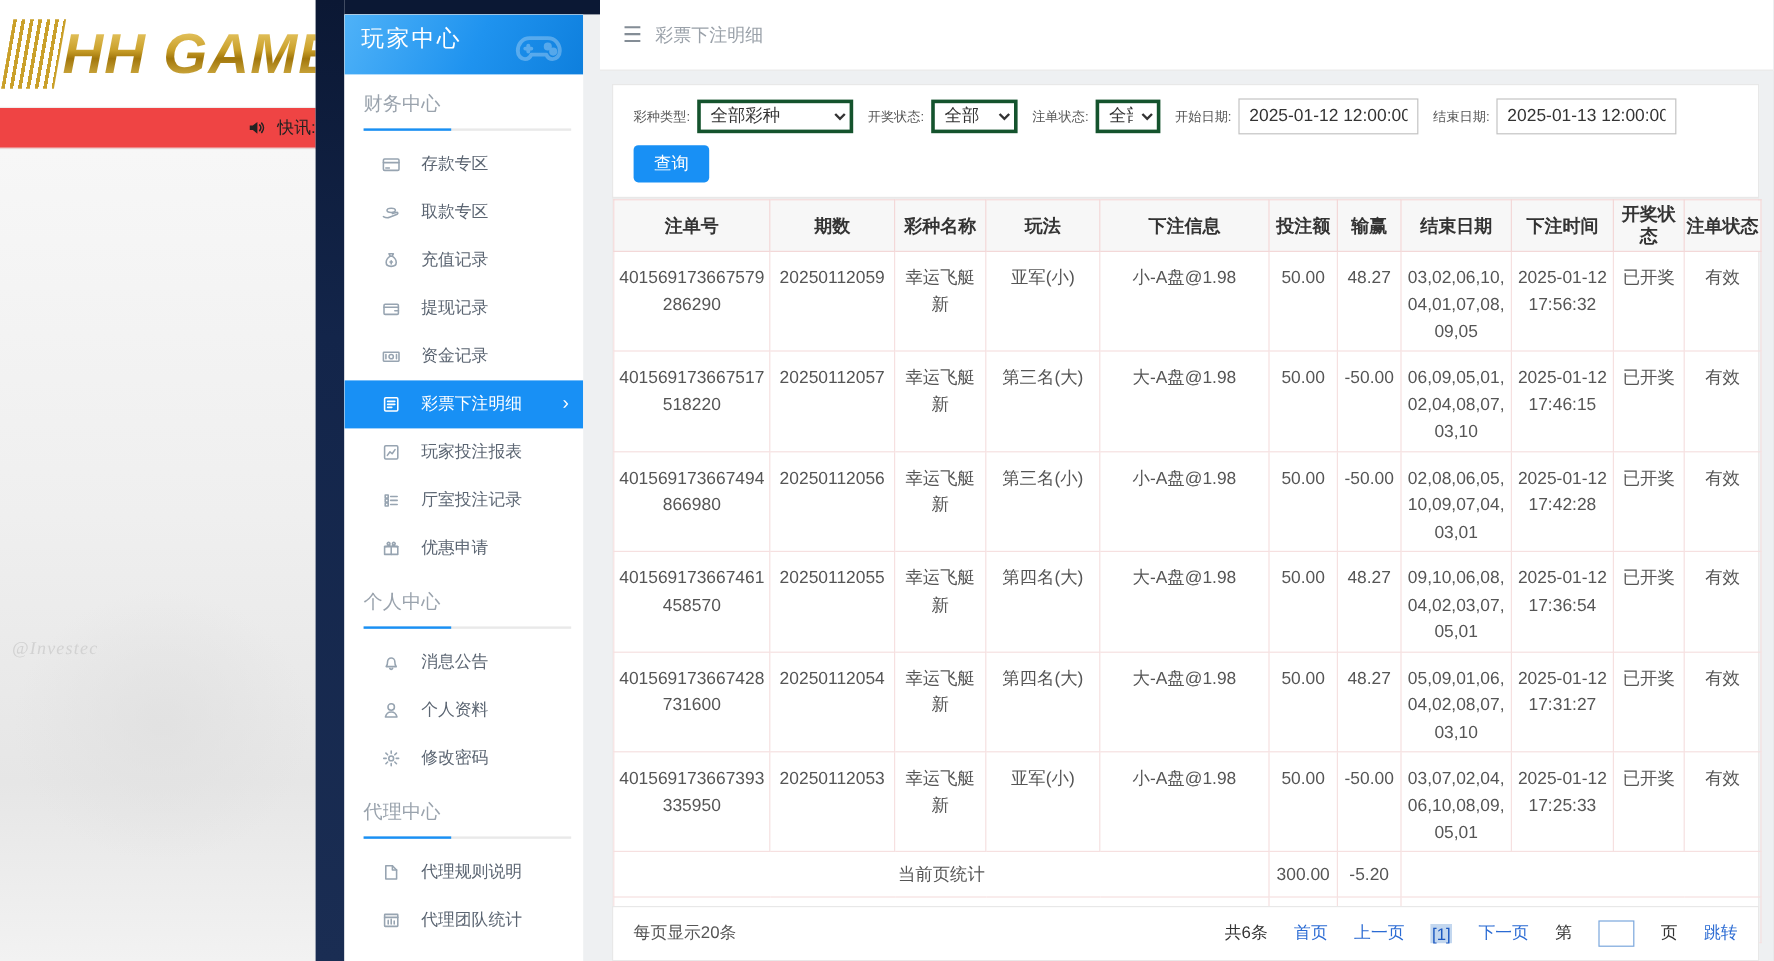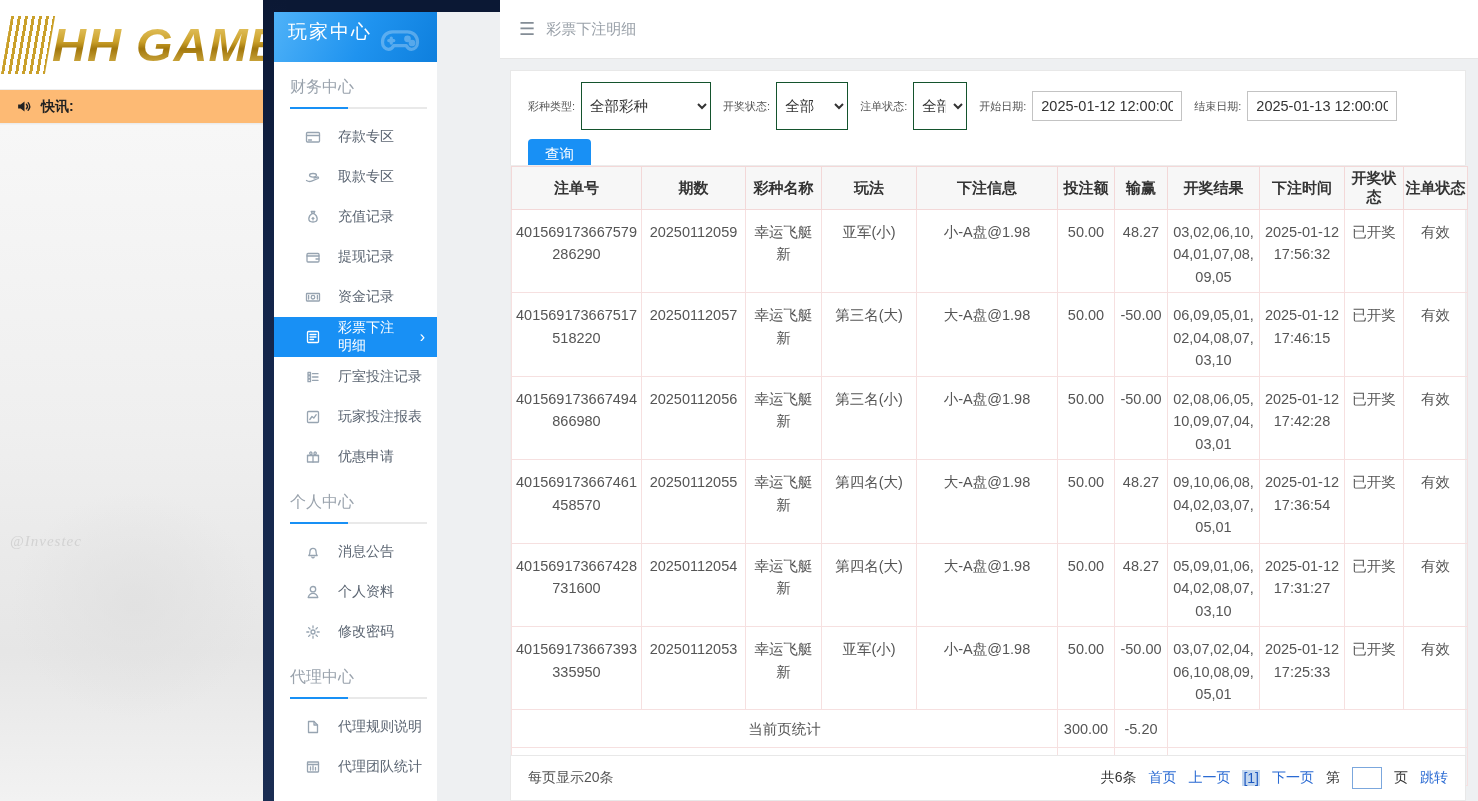--- a/index.html
+++ b/index.html
@@ -8,35 +8,35 @@
   .stage { position:relative; width:1478px; height:801px; overflow:hidden; background:#eef0f2; }
 
   
   .left-zone { position:absolute; left:0; top:0; width:263px; height:801px; background:#f2f2f2; }
   .logo-box { height:90px; background:#fff; display:flex; align-items:center; padding-left:6px; overflow:hidden; border-bottom:1px solid #eee; }
   .logo-stripes { width:44px; height:58px; margin-right:2px; flex:0 0 auto; transform:skew(-10deg);
     background:repeating-linear-gradient(90deg,#caa02a 0 3px, transparent 3px 7px); }
   .logo-text { font-size:47px; font-weight:bold; font-style:italic; letter-spacing:1px; white-space:nowrap;
     background:linear-gradient(180deg,#f2d77e 0%,#caa02a 45%,#a2770c 58%,#e8c75e 100%);
     -webkit-background-clip:text; background-clip:text; color:transparent; }
-  .news-bar { height:34px; background:#fdba74; border-bottom:1px solid #ececec; display:flex; align-items:center; gap:8px; padding-left:16px; color:#222; font-weight:bold; font-size:14px; }
+  .news-bar { height:34px; background:#ef4444; border-bottom:1px solid #ececec; display:flex; align-items:center; gap:8px; padding-left:16px; color:#222; font-weight:normal; font-size:14px;justify-content:flex-end; }
   .news-bar .ic { width:17px; height:17px; color:#222; }
   .stadium { position:absolute; left:0; top:125px; width:311px; height:676px;
     background:linear-gradient(180deg,#f7f7f7 0%,#efefef 45%,#e6e6e6 78%,#f2f2f2 100%); overflow:hidden; }
   .stadium::before { content:""; position:absolute; left:-30px; top:330px; width:330px; height:300px;
     background:radial-gradient(closest-side,#e0e0e0 0%,transparent 75%); opacity:.8; }
   .watermark { position:absolute; left:10px; top:408px; font-family:"Liberation Serif", serif; font-style:italic; font-size:15px; color:#d2d2d2; letter-spacing:1px; }
 
   
   .dark-strip { position:absolute; left:263px; top:0; width:24px; height:801px;
     background:linear-gradient(180deg,#0b1834 0%,#13254a 35%,#1a2d53 100%); }
   .dark-top { position:absolute; left:287px; top:0; width:213px; height:12px; background:#0b1834; }
 
   
-  .sidebar { position:absolute; left:274px; top:12px; width:163px; height:789px; background:#fff; overflow:hidden; }
+  .sidebar { position:absolute; left:287px; top:12px; width:199px; height:789px; background:#fff; overflow:hidden; }
   .sb-header { height:50px; background:linear-gradient(115deg,#4fb2f8 0%,#1f93ef 55%,#0e7fdd 100%); color:#fff; padding:7px 0 0 14px; position:relative; overflow:hidden; }
   .sb-header .t { font-size:19px; letter-spacing:2px; font-weight:normal; }
   .sb-header .s { font-size:9px; letter-spacing:2.5px; opacity:.92; margin-top:16px; }
   .sb-header .ctrl { position:absolute; right:8px; top:6px; width:58px; height:40px; color:#fff; opacity:.28; }
   .sb-sec-title { margin:15px 16px 0; color:#9aa3ad; font-size:16px; }
   .sb-underline { margin:9px 10px 8px 16px; height:2px; background:#e9e9e9; position:relative; }
   .sb-underline::after { content:""; position:absolute; left:0; top:0; height:2px; width:42%; background:#1890f5; }
   .sb-item { display:flex; align-items:center; gap:17px; height:40px; padding:0 12px 0 31px; color:#5b6572; font-size:14px; cursor:pointer; }
   .sb-item .sb-icon { width:16px; height:16px; color:#97a4b1; flex:0 0 auto; }
   .sb-item.active { background:#1890f5; color:#fff; }
@@ -47,34 +47,34 @@
   
   .topbar { position:absolute; left:500px; top:0; width:978px; height:59px; background:#fff; border-bottom:1px solid #e6e6e6; display:flex; align-items:center; gap:11px; padding-left:19px; }
   .hamburger { font-size:18px; color:#848d96; cursor:pointer; }
   .crumb { font-size:15px; color:#9aa1a9; }
 
   .card { position:absolute; left:510px; width:956px; background:#fff; border:1px solid #e8e8e8; }
   .filter-card { top:70px; padding:11px 17px 12px; }
   .filter-row { display:flex; align-items:center; flex-wrap:nowrap; }
   .f-label { font-size:11px; color:#555; margin:0 6px 0 0; white-space:nowrap; }
   .f-gap { margin-left:12px; }
-  select { height:48px; border:1px solid #14532d; background:#fff; font-size:14.5px; color:#333; font-family:inherit; padding:0 4px; }
+  select { height:28px; border:3px solid #14532d; background:#fff; font-size:14.5px; color:#333; font-family:inherit; padding:0 4px; }
   .sel-type { width:130px; } .sel-draw { width:72px; } .sel-bet { width:54px; }
   .date-input { height:30px; width:150px; border:1px solid #c3c3c3; font-size:14.5px; color:#333; padding:0 8px; font-family:inherit; }
   .btn-search { margin-top:9px; height:31px; padding:0 17px; background:#1890f5; color:#fff; border:none; border-radius:4px; font-size:14.5px; font-family:inherit; cursor:pointer; }
 
   .table-card { top:165px; padding:0; border-color:#ececec; }
   table.grid { width:100%; border-collapse:collapse; table-layout:fixed; }
   .grid th { background:#f7f7f7; height:40px; font-size:15px; color:#333; font-weight:bold; border:1px solid #f3d8d8; padding:2px 1px; }
   .grid td { font-size:14.5px; color:#555; text-align:center; border:1px solid #f6e0e0; padding:11px 2px 4px; vertical-align:top; word-break:break-all; line-height:1.55; height:76px; }
   .grid tr.summary td { height:38px; vertical-align:middle; padding:4px 2px;text-align:center; }
 
   .page-card { top:755px; height:46px; display:flex; align-items:center; justify-content:space-between; padding:16px 17px; }
   .per-page { font-size:14px; color:#555; }
-  .pg { display:flex; align-items:center; gap:12px; font-size:14px; color:#333; }
+  .pg { display:flex; align-items:center; gap:22px; font-size:14px; color:#333; }
   .pg a { color:#2b6bd3; text-decoration:none; cursor:pointer; }
   .pg .cur { background:#c3d7ef; color:#1c58c0; padding:0 1px; cursor:pointer; }
   .jump-input { width:30px; height:22px; border:1px solid #7ba7dd; font-size:13px; text-align:center; font-family:inherit; }
 </style>
 </head>
 <body>
 
 <div class="stage">
 
   <div class="left-zone">
@@ -155,30 +155,30 @@
         <div class="sb-item active">
           <span class="sb-icon"><svg class="ln" viewBox="0 0 16 16">
               <rect x="2.5" y="2.5" width="11" height="11" rx="1"></rect>
               <path d="M5 5.5h6M5 8h6M5 10.5h3.5"></path>
             </svg></span>
           <span>彩票下注明细</span>
           <span class="sb-arrow">›</span>
         </div>
         <div class="sb-item">
           <span class="sb-icon"><svg class="ln" viewBox="0 0 16 16">
-              <path d="M3 3.5h2.5V6H3zM7.5 4.7H13M3 6.8h2.5v2.5H3zM7.5 8H13M3 10.2h2.5v2.5H3zM7.5 11.4H13"></path>
-            </svg></span>
-          <span>厅室投注记录</span>
-        </div>
-        <div class="sb-item">
-          <span class="sb-icon"><svg class="ln" viewBox="0 0 16 16">
               <rect x="2.5" y="2.5" width="11" height="11" rx="1"></rect>
               <path d="M4.8 10.5l2.2-3 1.8 1.6 2.4-3.4"></path>
             </svg></span>
           <span>玩家投注报表</span>
+        </div>
+        <div class="sb-item">
+          <span class="sb-icon"><svg class="ln" viewBox="0 0 16 16">
+              <path d="M3 3.5h2.5V6H3zM7.5 4.7H13M3 6.8h2.5v2.5H3zM7.5 8H13M3 10.2h2.5v2.5H3zM7.5 11.4H13"></path>
+            </svg></span>
+          <span>厅室投注记录</span>
         </div>
         <div class="sb-item">
           <span class="sb-icon"><svg class="ln" viewBox="0 0 16 16">
               <rect x="2.5" y="6.5" width="11" height="6.5"></rect>
               <path d="M8 6.5V13M2.5 6.5C6 6.5 7 5.5 7 4.2 7 3 5.8 2.6 5 3.4c-.8.8-.4 2 3 3.1M13.5 6.5C10 6.5 9 5.5 9 4.2 9 3 10.2 2.6 11 3.4c.8.8.4 2-3 3.1"></path>
             </svg></span>
           <span>优惠申请</span>
         </div>
         <div class="sb-sec-title">个人中心</div>
         <div class="sb-underline"></div>
@@ -266,21 +266,21 @@
       </colgroup>
       <thead>
           <tr>
             <th>注单号</th>
             <th>期数</th>
             <th>彩种名称</th>
             <th>玩法</th>
             <th>下注信息</th>
             <th>投注额</th>
             <th>输赢</th>
-            <th>开奖结果</th>
+            <th>结束日期</th>
             <th>下注时间</th>
             <th>开奖状态</th>
             <th>注单状态</th>
           </tr>
         </thead>
       <tbody>
           <tr>
             <td>401569173667579286290</td>
             <td>20250112059</td>
             <td>幸运飞艇新</td>

